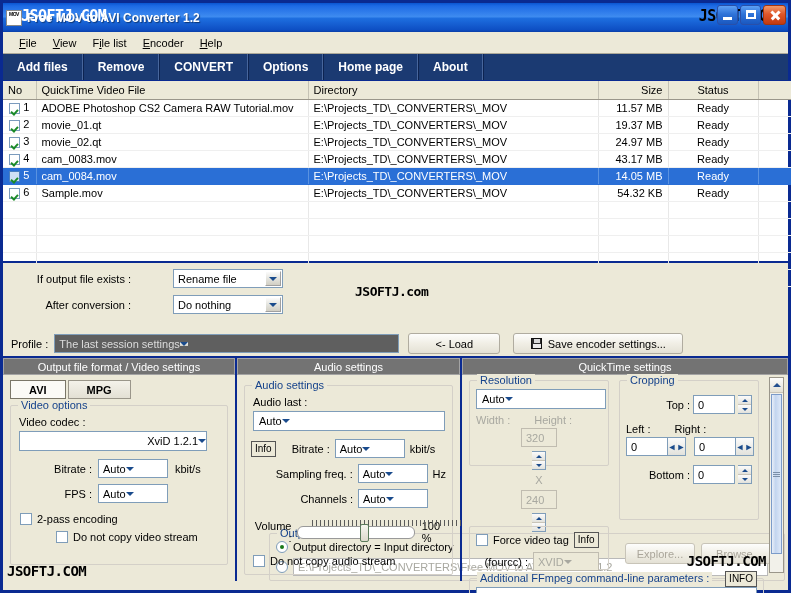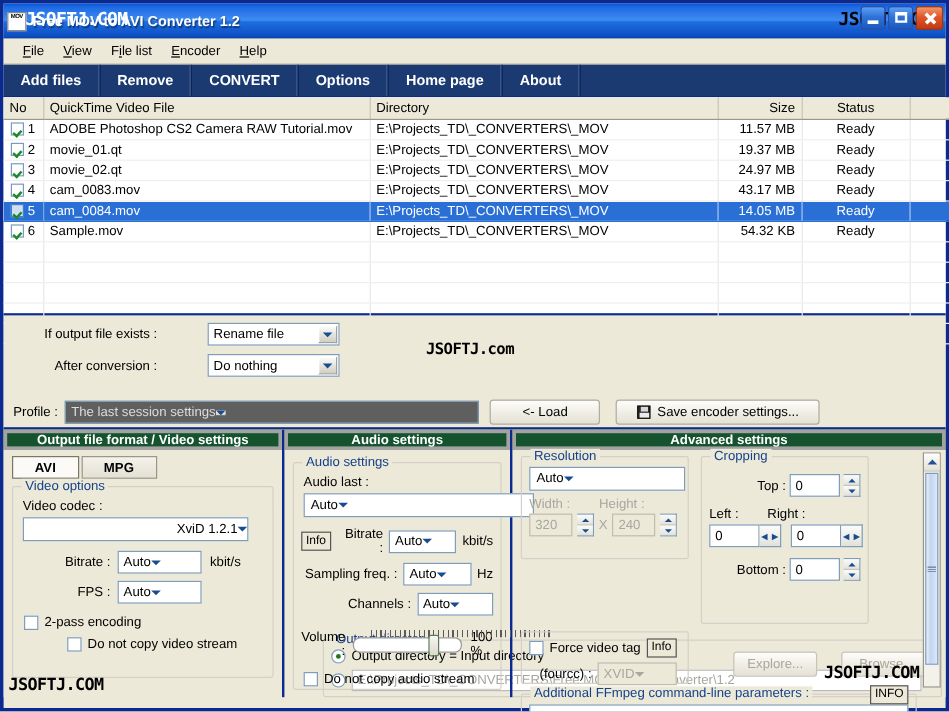--- a/index.html
+++ b/index.html
@@ -202,27 +202,27 @@
     border:1px solid #7f9db9;background:#5f5f5f;color:#dcdcdc;
     display:flex;align-items:center;padding-left:4px;position:relative;
     font-size:11px;margin-left:6px;
   }
   .profile-sel .arrow{background:linear-gradient(to bottom,#fbfbfb,#e2e2dc 55%,#d2cfc4);}
 
   
   .panels{display:flex;height:223px;background:#ece9d8;}
   .panel{position:relative;box-sizing:border-box;}
   .panel-hdr{
-    height:17px;background:#14532d;color:#fff;
-    font-size:11px;font-weight:bold;
+    height:17px;background:#737373;color:#fff;
+    font-size:11px;font-weight:normal;
     display:flex;align-items:center;justify-content:center;
-    border:3px solid #a3a3a3;box-sizing:border-box;
+    border:1px solid #a3a3a3;box-sizing:border-box;
   }
   .p1{width:234px;border-right:2px solid #0a2a91;}
-  .p2{width:190px;border-right:2px solid #0a2a91;}
+  .p2{width:225px;border-right:2px solid #0a2a91;}
   .p3{flex:1;}
   .pbody{padding:5px 7px;box-sizing:border-box;position:relative;height:206px;}
 
   .tabs{display:flex;gap:2px;margin-bottom:6px;}
   .tab{
     height:19px;box-sizing:border-box;
     border:1px solid #9a968a;
     background:linear-gradient(to bottom,#f4f2ea,#e3e0d4);
     font-size:11px;font-weight:bold;
     display:flex;align-items:center;justify-content:center;
@@ -499,21 +499,21 @@
     <div class="groupbox outdir">
       <div class="gtitle">Output directory</div>
       <div style="display:flex;align-items:center;gap:5px;margin-top:-1px;">
         <span class="radio on"></span>
         <span style="font-size:11px;">Output directory = Input directory</span>
       </div>
       <div style="display:flex;align-items:center;gap:5px;margin-top:5px;">
         <span class="radio"></span>
         <span class="txtbox" style="width:475px;">E:\Projects_TD\_CONVERTERS\Free MOV to AVI Converter\1.2</span>
       </div>
-      <div style="position:absolute;right:7px;top:9px;display:flex;gap:20px;align-items:flex-end;">
+      <div style="position:absolute;right:7px;top:9px;display:flex;gap:6px;align-items:flex-end;">
         <div class="btn disabled" style="width:70px;">Explore...</div>
         <div class="btn disabled" style="width:76px;">Browse...</div>
       </div>
     </div>
     <div class="wm" style="left:352px;top:21px;font-size:13px;">JSOFTJ.com</div>
   </div>
 
   <div class="profilebar">
     <div class="lbl">Profile :</div>
     <div class="profile-sel">
@@ -634,37 +634,37 @@
           </div>
           <div class="chkrow" style="margin-left:2px;margin-top:11px;">
             <span class="chk2"></span>
             <span>Do not copy audio stream</span>
           </div>
         </div>
       </div>
     </div>
 
     <div class="panel p3">
-      <div class="panel-hdr">Advanced settings</div>
+      <div class="panel-hdr">QuickTime settings</div>
       <div class="pbody" style="padding:5px 24px 5px 7px;">
         <div style="display:flex;gap:10px;">
 
           <div class="groupbox" style="width:140px;height:86px;">
             <div class="gtitle">Resolution</div>
             <div class="sel-wide" style="width:130px;">
               <span>Auto</span>
               <span class="arrow">
                   <i></i>
                 </span>
             </div>
             <div style="display:flex;gap:13px;margin-top:5px;font-size:11px;color:#a8a8a0;">
               <span>Width :</span>
               <span style="margin-left:11px;">Height :</span>
             </div>
-            <div style="display:flex;align-items:center;gap:4px;margin-top:2px;">
+            <div style="display:flex;align-items:center;gap:4px;margin-top:2px;flex-direction:column;">
               <span class="numbox dis" style="width:36px;">320</span>
               <span class="spin">
                   <div class="up">
                     <i></i>
                   </div>
                   <div class="dn">
                     <i></i>
                   </div>
                 </span>
               <span style="font-size:11px;color:#a8a8a0;">X</span>

